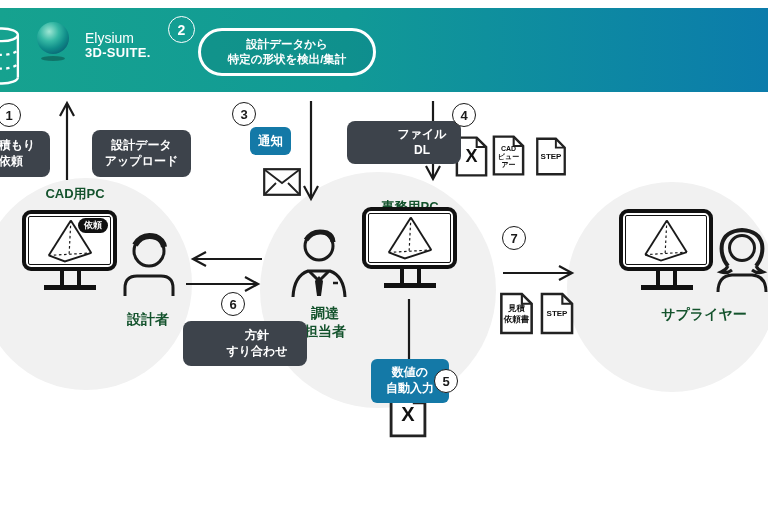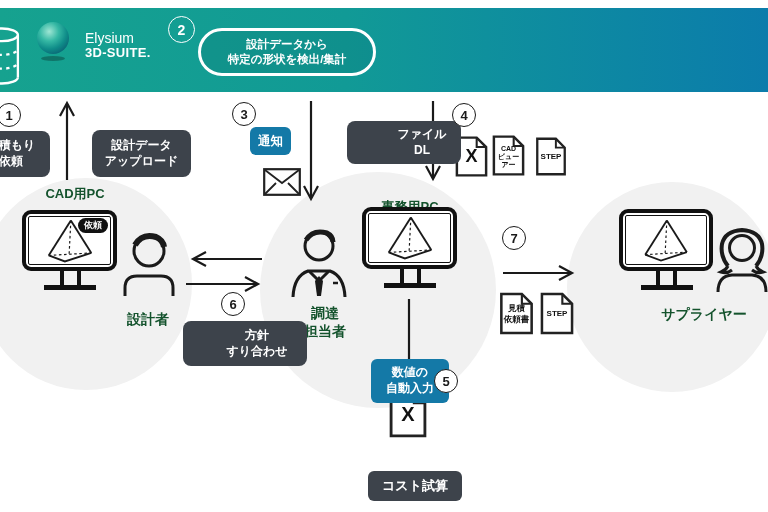--- a/index.html
+++ b/index.html
@@ -139,23 +139,20 @@
       <span>DL</span>
   </div>
   <div class="badge badge-dark" style="left:183px;top:321px;width:100px;height:45px;font-size:12px;padding-left:24px;">
     <span>方針</span>
       <span>すり合わせ</span>
   </div>
   <div class="badge badge-blue" style="left:371px;top:311px;width:78px;height:44px;font-size:12px;margin-top:48px;">
     <span>数値の</span>
       <span>自動入力</span>
   </div>
-  <div class="badge badge-dark" style="left:368px;top:471px;width:94px;height:30px;font-size:13px;border-radius:6px;">
-    <span>コスト試算</span>
-  </div>
 
   <div class="label" style="left:30px;top:186px;width:90px;font-size:13px;">CAD用PC</div>
   <div class="label" style="left:370px;top:185px;width:80px;font-size:13px;margin-top:14px;">事務用PC</div>
   <div class="label" style="left:118px;top:311px;width:60px;font-size:14px;">設計者</div>
   <div class="label" style="left:294px;top:305px;width:62px;font-size:14px;">
     <div>調達</div>
       <div>担当者</div>
   </div>
   <div class="label" style="left:652px;top:306px;width:104px;font-size:14px;">サプライヤー</div>
 

